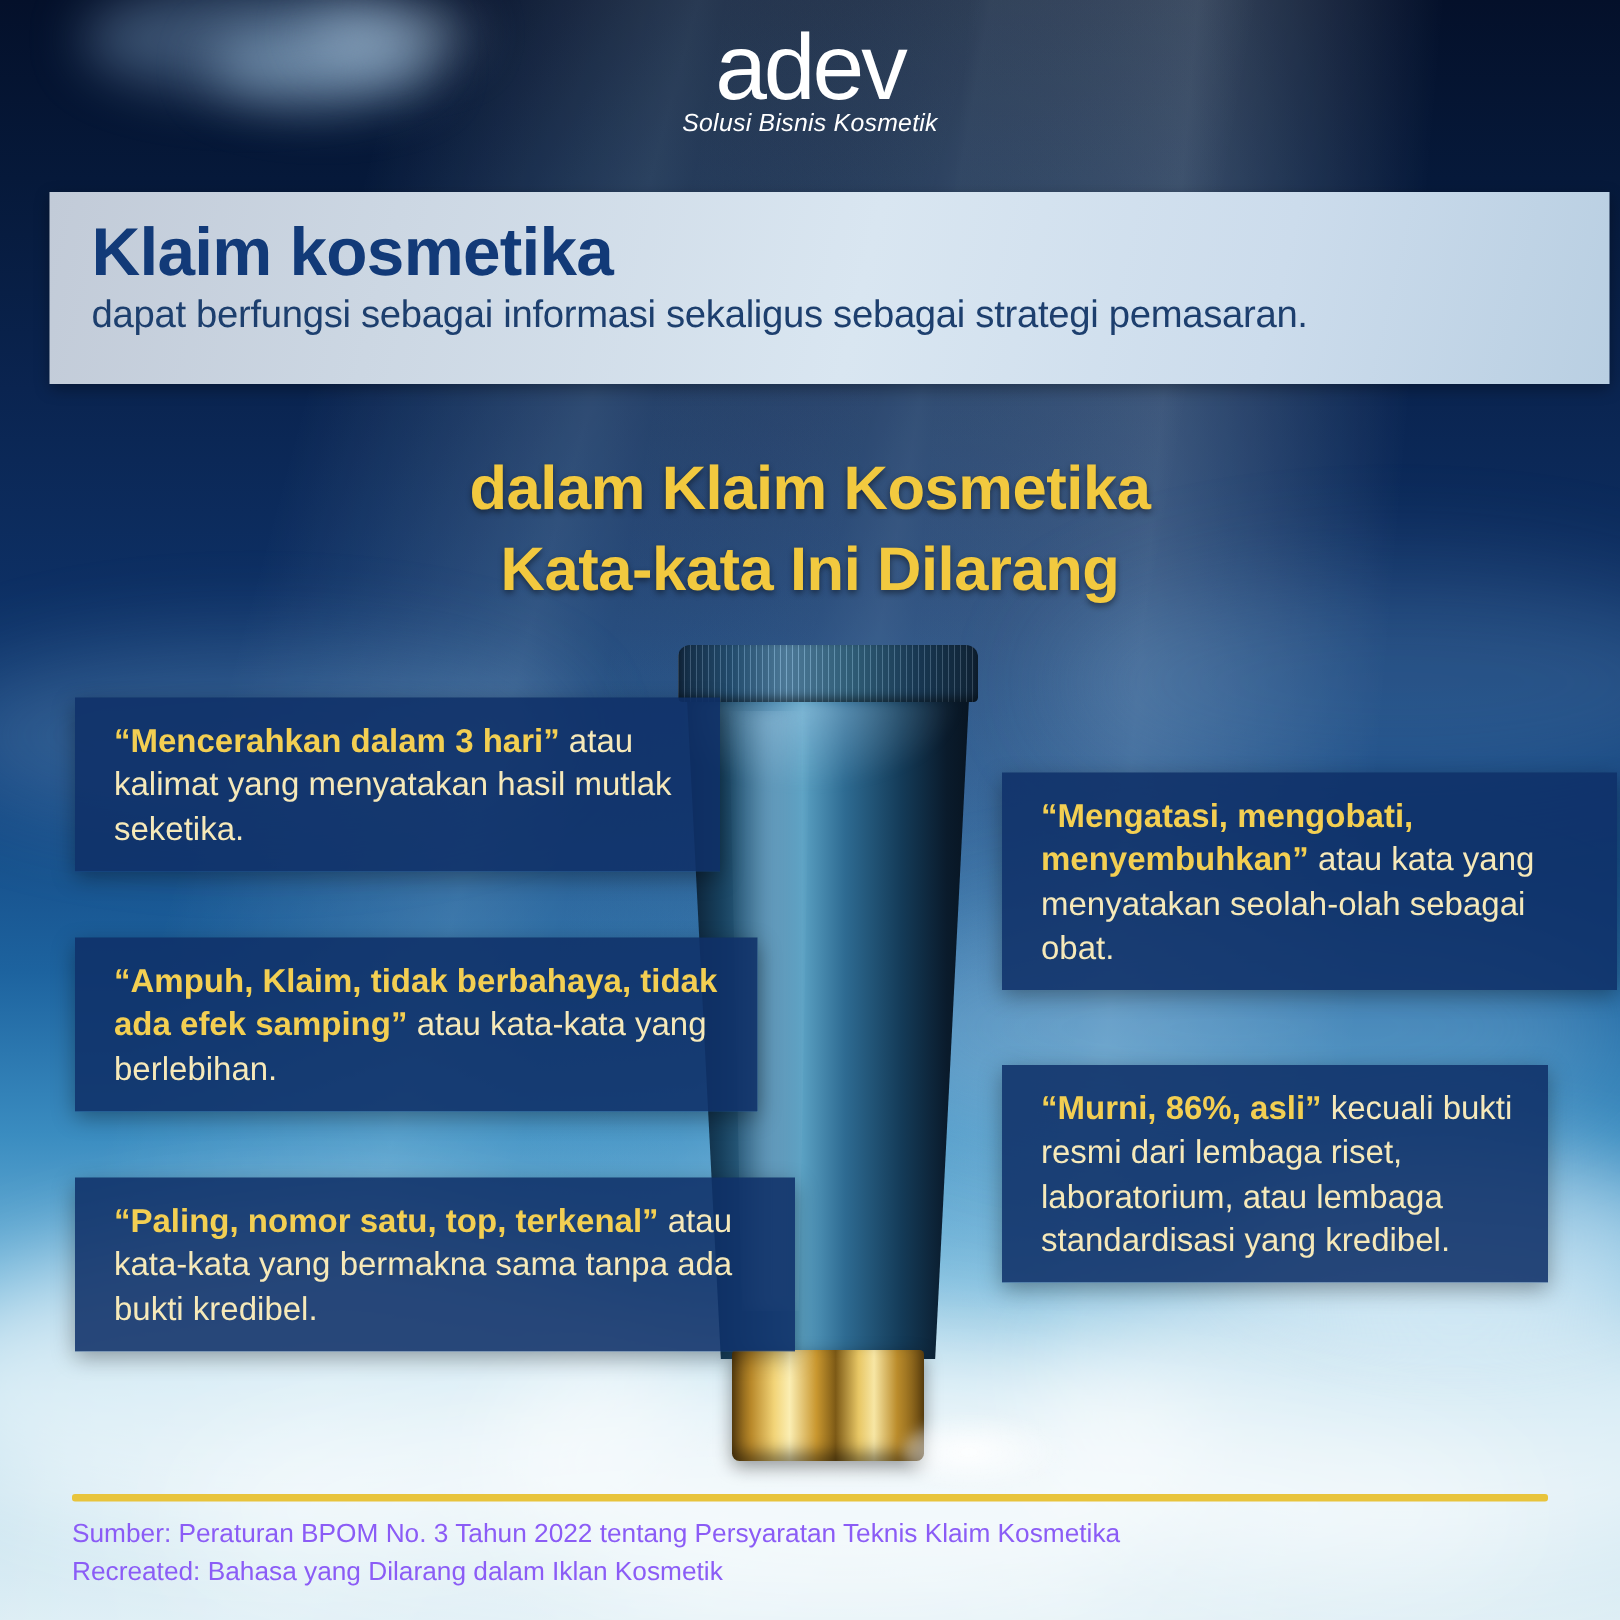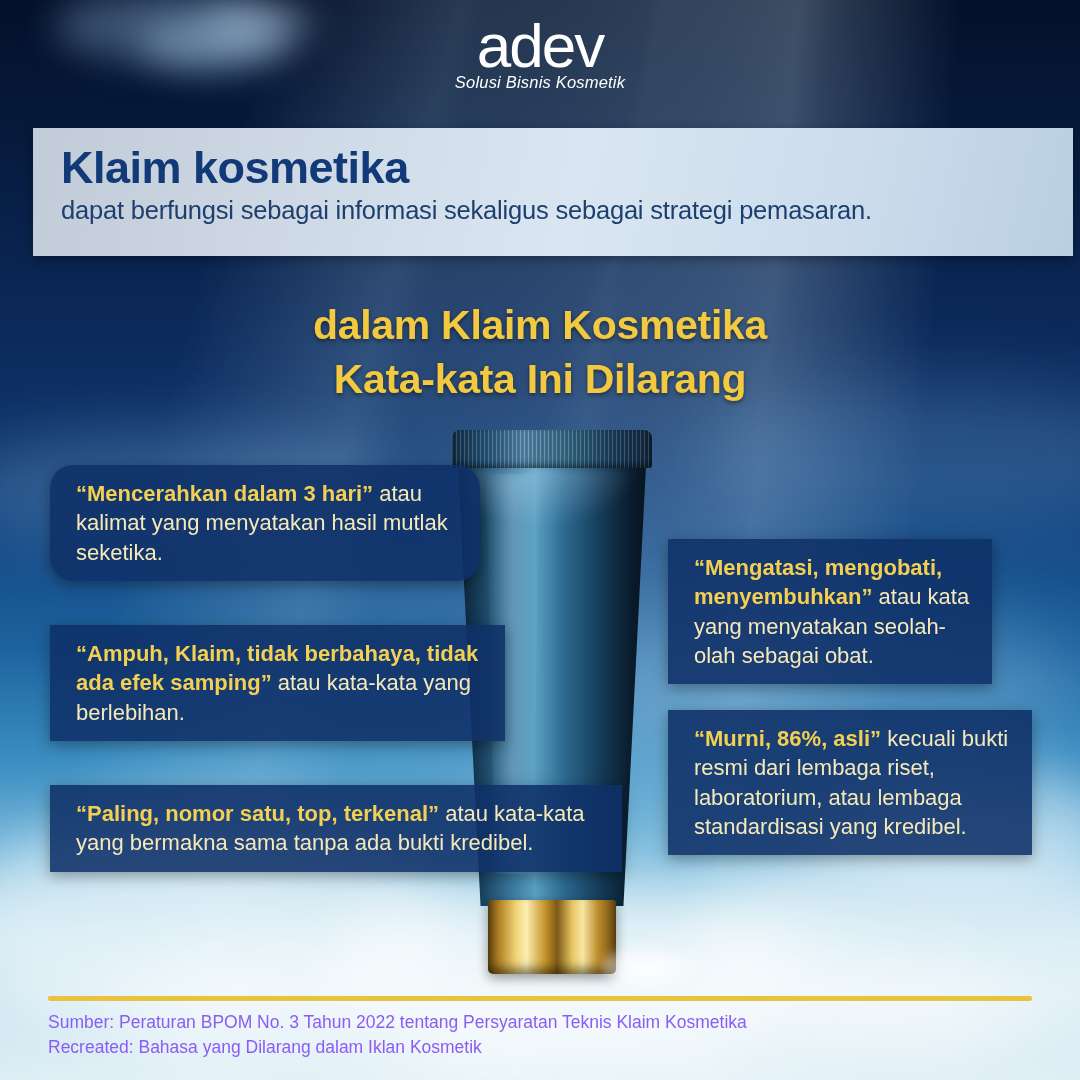--- a/index.html
+++ b/index.html
@@ -159,24 +159,24 @@
   .card{
     position:absolute; z-index:4;
     background:rgba(15,48,104,0.88);
     padding:14px 20px 14px 26px;
     font-size:22px; line-height:1.33;
     color:#f6e9b9;
     box-shadow:0 4px 14px rgba(0,0,0,0.35);
   }
   .card b{ color:#f3cf52; font-weight:bold; }
 
-  .card-l1{ left:50px;  top:465px; width:430px;border-radius:23px; }
+  .card-l1{ left:50px;  top:465px; width:430px; }
   .card-l2{ left:50px;  top:625px; width:455px; }
-  .card-l3{ left:50px;  top:785px; width:572px; }
-  .card-r1{ left:668px; top:515px; width:324px;margin-top:24px; }
+  .card-l3{ left:50px;  top:785px; width:480px; }
+  .card-r1{ left:668px; top:515px; width:410px; }
   .card-r2{ left:668px; top:710px; width:364px; }
 
   
   .footer-rule{
     position:absolute; left:48px; top:996px; width:984px; height:5px;
     background:#e8c43c; z-index:6; border-radius:2px;
   }
   .footer-text{
     position:absolute; left:48px; top:1010px; width:1000px; z-index:6;
     font-size:17.5px; line-height:1.42; color:#8b5cf6;

